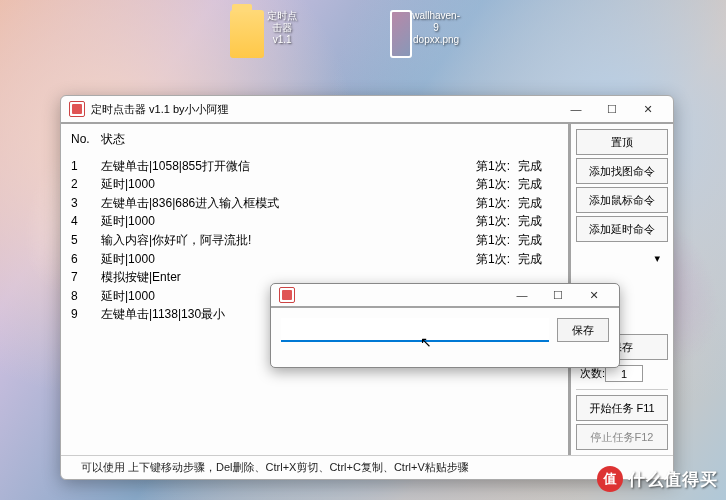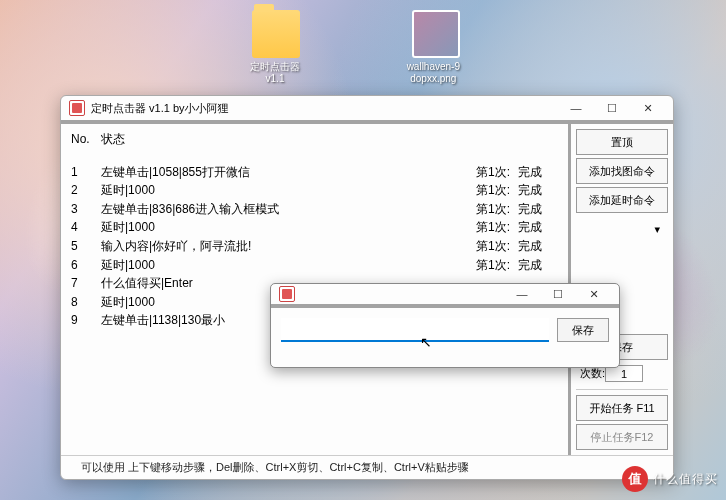--- a/index.html
+++ b/index.html
@@ -3,36 +3,36 @@
 <meta charset="utf-8">
 <style>
 *{margin:0;padding:0;box-sizing:border-box;font-family:"Microsoft YaHei","Segoe UI",sans-serif}
 body{width:726px;height:500px;overflow:hidden;position:relative;background:linear-gradient(135deg,#e8a89b 0%,#d4c5e8 25%,#7ba8d4 50%,#f0c8b8 75%,#c8d8e8 100%)}
 .wallpaper{position:absolute;inset:0;background:radial-gradient(circle at 15% 30%,#f5d5c5 0%,transparent 35%),radial-gradient(circle at 85% 25%,#b8d0e8 0%,transparent 40%),radial-gradient(circle at 50% 80%,#a8c0d8 0%,transparent 45%),linear-gradient(125deg,#e8b8a8 0%,#d0c0e0 20%,#88a8c8 45%,#e8c8b0 70%,#b0c8d8 100%)}
 .petals{position:absolute;inset:0;opacity:0.55}
 .petals::before,.petals::after{content:"";position:absolute;width:120px;height:180px;background:radial-gradient(ellipse,#f5e0d8 20%,transparent 70%);border-radius:50%;transform:rotate(25deg)}
 .petals::before{left:30px;top:120px}
 .petals::after{right:20px;top:180px;transform:rotate(-40deg);width:140px;height:200px;background:radial-gradient(ellipse,#c0a8c8 20%,transparent 70%)}
 .desktop-icons{position:absolute;top:10px;left:230px;display:flex;gap:90px;z-index:1}
-.d-icon{display:flex;flex-direction:column;align-items:flex-end;width:70px;cursor:pointer}
+.d-icon{display:flex;align-items:flex-start;width:70px;cursor:pointer}
 .d-icon .ic{width:48px;height:48px;margin-bottom:3px}
 .folder-ic{background:linear-gradient(#ffd978,#ffc848);border-radius:3px;position:relative}
 .folder-ic::before{content:"";position:absolute;top:-6px;left:2px;width:20px;height:8px;background:#ffd978;border-radius:2px 2px 0 0}
 .img-ic{background:linear-gradient(135deg,#b888a8,#8898b8);border-radius:3px;border:2px solid #fff}
 .d-icon .lbl{font-size:10px;color:#fff;text-shadow:1px 1px 2px rgba(0,0,0,0.7);text-align:center;line-height:1.2;white-space:pre-wrap}
 .main-window{position:absolute;left:60px;top:95px;width:614px;height:385px;background:#fdfdfd;border:1px solid #aaa;border-radius:6px;box-shadow:0 4px 18px rgba(0,0,0,0.3);z-index:2;display:flex;flex-direction:column}
-.titlebar{height:28px;display:flex;align-items:center;padding:0 8px;font-size:11px;border-bottom:4px solid #a3a3a3}
+.titlebar{height:28px;display:flex;align-items:center;padding:0 8px;font-size:11px;border-bottom:2px solid #a3a3a3}
 .titlebar .app-ic{width:16px;height:16px;background:#fff;border:1px solid #c44;border-radius:2px;margin-right:6px;position:relative}
 .titlebar .app-ic::after{content:"";position:absolute;inset:2px;background:#e05555;border-radius:1px}
 .titlebar .ttl{flex:1}
 .win-ctrl{display:flex;gap:2px}
 .win-btn{width:34px;height:22px;display:flex;align-items:center;justify-content:center;font-size:11px;color:#333}
 .body-area{flex:1;display:flex;overflow:hidden}
 .cmd-list{flex:1;padding:6px 10px;font-size:12px;font-family:"SimSun","Courier New",monospace;line-height:1.55}
-.hdr-row{display:flex;margin-bottom:14px}
+.hdr-row{display:flex;margin-bottom:8px}
 .hdr-row .c-no{width:30px}
 .hdr-row .c-cmd{flex:1}
 .hdr-row .c-st{width:50px}
 .data-row{display:flex}
 .data-row .c-no{width:30px}
 .data-row .c-cmd{flex:1;white-space:nowrap;overflow:hidden}
 .data-row .c-cnt{width:50px;text-align:center}
 .data-row .c-st{width:40px;text-align:left}
 .sidebar{width:105px;border-left:3px solid #a3a3a3;padding:5px;display:flex;flex-direction:column;gap:3px}
 .side-btn{height:26px;border:1px solid #999;background:#f7f7f7;font-size:11px;display:flex;align-items:center;justify-content:center}
@@ -43,21 +43,21 @@
 .gap{flex:1}
 .footer{border-top:1px solid #ccc;padding:4px 20px;font-size:11px;color:#222}
 .dialog{position:absolute;left:270px;top:283px;width:350px;height:85px;background:#fdfdfd;border:1px solid #888;border-radius:5px;box-shadow:0 4px 14px rgba(0,0,0,0.35);z-index:3}
 .dialog .titlebar{height:24px}
 .dialog-body{padding:10px;display:flex;gap:8px;align-items:center}
 .dialog-body input{flex:1;height:24px;border:none;border-bottom:2px solid #0078d4;font-size:12px;padding:0 4px;outline:none}
 .dialog-body .dlg-btn{width:52px;height:24px;border:1px solid #999;background:#f4f4f4;font-size:11px;display:flex;align-items:center;justify-content:center}
 .cursor{position:absolute;left:420px;top:334px;z-index:4;font-size:14px;color:#000}
 .watermark{position:absolute;right:8px;bottom:8px;z-index:5;display:flex;align-items:center;gap:5px;color:#fff;text-shadow:1px 1px 2px rgba(0,0,0,0.6)}
 .watermark .wm-circ{width:26px;height:26px;border-radius:50%;background:#d33;color:#fff;display:flex;align-items:center;justify-content:center;font-size:13px;font-weight:bold;text-shadow:none}
-.watermark .wm-txt{font-size:12px;font-weight:400;letter-spacing:1px}
+.watermark .wm-txt{font-size:17px;font-weight:700;letter-spacing:1px}
 </style>
 </head>
 <body>
 
 <div class="wallpaper"></div>
 <div class="petals"></div>
 
 <div class="desktop-icons">
   <div class="d-icon">
     <div class="ic folder-ic"></div>
@@ -119,41 +119,42 @@
             <div class="c-st">完成</div>
           </div>
           <div class="data-row">
             <div class="c-no">6</div>
             <div class="c-cmd">延时|1000</div>
             <div class="c-cnt">第1次:</div>
             <div class="c-st">完成</div>
           </div>
           <div class="data-row">
             <div class="c-no">7</div>
-            <div class="c-cmd">什么值得买|Enter</div>
+            <div class="c-cmd">模拟按键|Enter</div>
             <div class="c-cnt"></div>
             <div class="c-st"></div>
           </div>
           <div class="data-row">
             <div class="c-no">8</div>
             <div class="c-cmd">延时|1000</div>
             <div class="c-cnt"></div>
             <div class="c-st"></div>
           </div>
           <div class="data-row">
             <div class="c-no">9</div>
             <div class="c-cmd">左键单击|1138|130最小</div>
             <div class="c-cnt"></div>
             <div class="c-st"></div>
           </div>
         </div>
     </div>
     <div class="sidebar">
       <div class="side-btn">置顶</div>
       <div class="side-btn">添加找图命令</div>
+      <div class="side-btn">添加鼠标命令</div>
       <div class="side-btn">添加延时命令</div>
       <div class="side-btn flat">▾</div>
       <div class="gap"></div>
       <div class="side-btn">保存</div>
       <div class="count-row">
         <span>次数:</span>
         <input value="1" style="">
       </div>
       <div class="sep"></div>
       <div class="side-btn">开始任务 F11</div>

